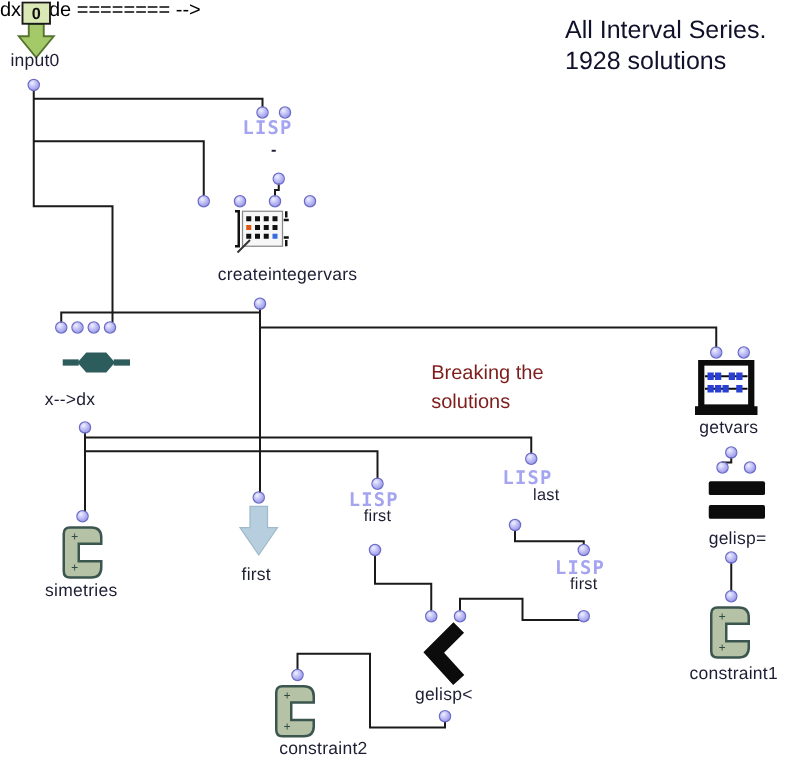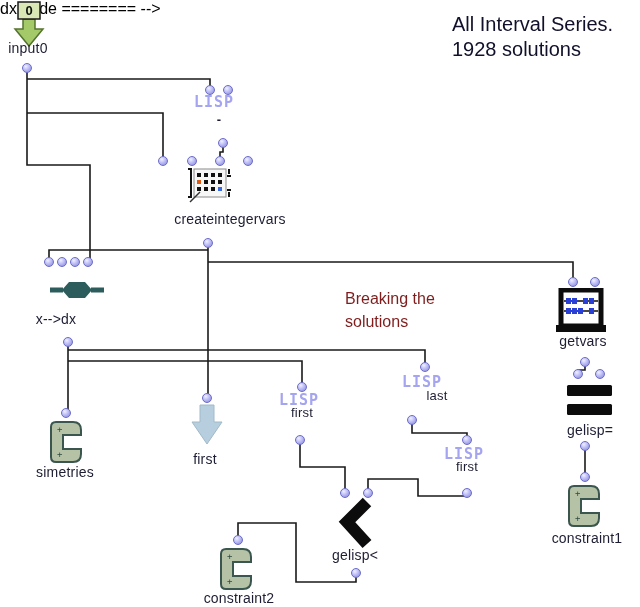--- a/index.html
+++ b/index.html
@@ -211,15 +211,15 @@
   </svg>
   <div class="lbl" style="left:532px; top:530px; width:110px;">constraint1</div>
 
   
   <div class="dot" style="left:238px; top:540px;"></div>
   <svg class="icon" style="left:216px; top:546px;" width="42" height="46">
     <path d="M10,3 H27 Q35,3 35,11 V16 H17 V30 H35 V35 Q35,43 27,43 H10 Q5,43 5,38 V8 Q5,3 10,3 Z" fill="#b6c2a6" stroke="#3a564e" stroke-width="2"></path>
     <text x="11" y="13" font-size="9" fill="#2e4a42" font-family="DejaVu Sans Mono, monospace">+</text>
     <text x="11" y="38" font-size="9" fill="#2e4a42" font-family="DejaVu Sans Mono, monospace">+</text>
   </svg>
-  <div class="lbl" style="left:184px; top:590px; width:110px;">constraint2</div>
+  <div class="lbl" style="left:184px; top:590px; width:110px;text-align:right;">constraint2</div>
 
 </div>
 
 </body></html>

